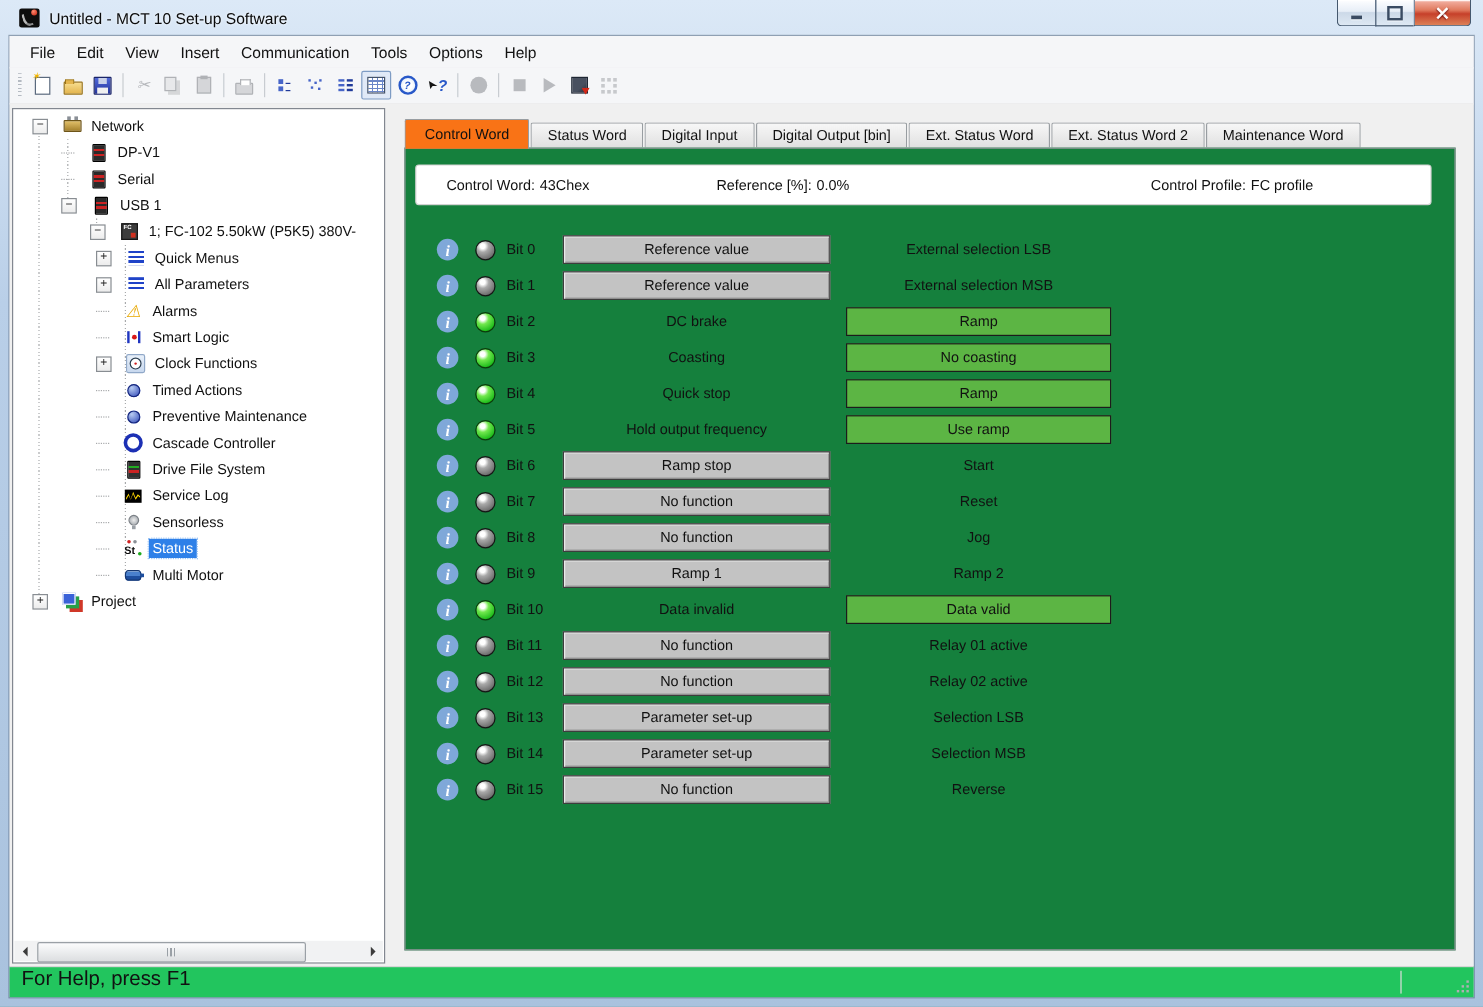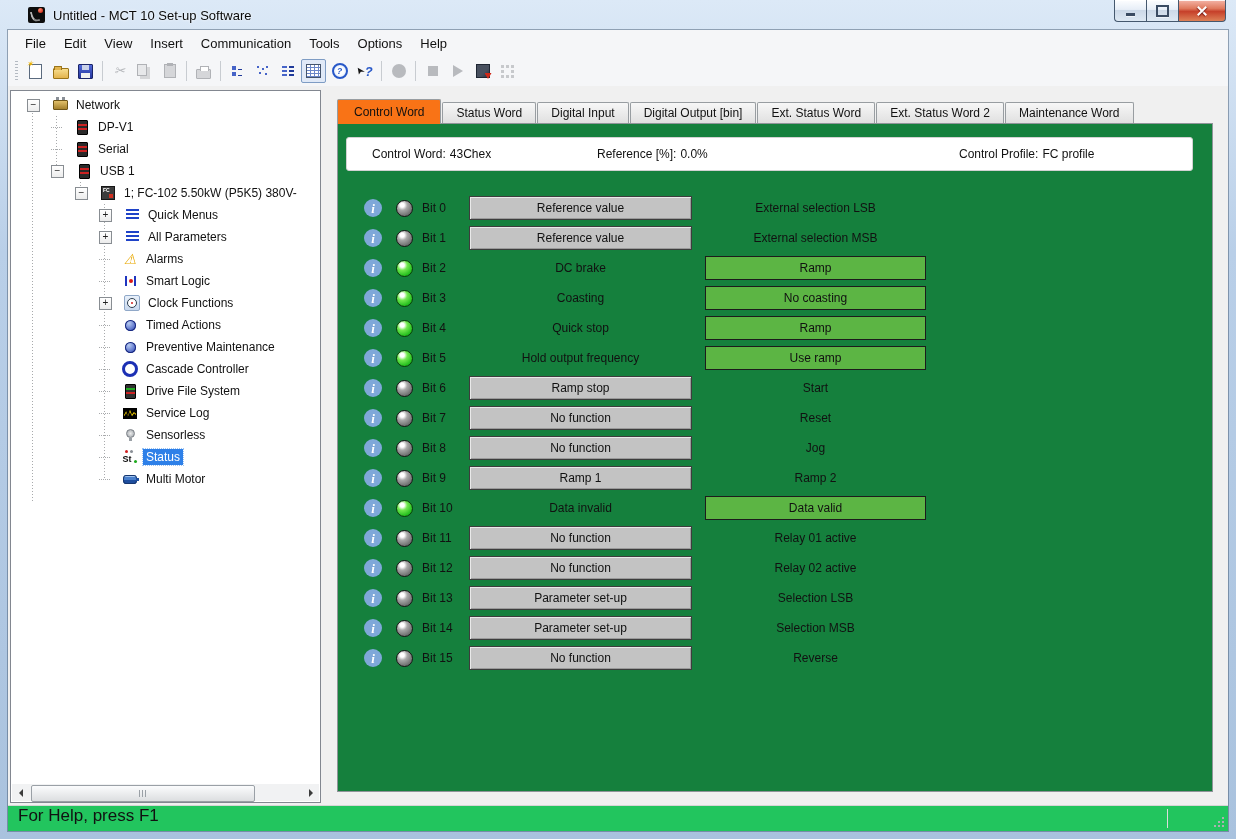--- a/index.html
+++ b/index.html
@@ -1,21 +1,21 @@
 <!DOCTYPE html>
 <html><head>
 <meta charset="utf-8">
 <style>
   html,body{margin:0;padding:0}
   body{width:1236px;height:839px;position:relative;overflow:hidden;
        font-family:"Liberation Sans",sans-serif;background:#9db8d6;font-size:12px;color:#111}
 
   
   .win{position:absolute;inset:0;background:linear-gradient(#dcE9f7,#b9cfe8 30%,#a9c2de);}
-  .titlebar{position:absolute;left:16px;top:0;right:0;height:30px;display:flex;align-items:center;padding-left:12px}
+  .titlebar{position:absolute;left:4px;top:0;right:0;height:30px;display:flex;align-items:center;padding-left:12px}
   .appicon{width:17px;height:16px;background:#0d0d0d;border-radius:2px;position:relative;flex:none}
   .appicon::before{content:"";position:absolute;left:10px;top:1px;width:5px;height:5px;border-radius:50%;
        background:radial-gradient(circle at 35% 30%,#ff8a70,#c01a08)}
   .appicon::after{content:"";position:absolute;left:3px;top:4px;width:6px;height:9px;
        border-left:2px solid #b8b8b8;border-bottom:2px solid #8a8a8a;border-radius:0 0 0 70%;transform:rotate(-14deg)}
   .title-text{margin-left:8px;font-size:13px;color:#0a0a0a;text-shadow:0 0 3px #fff}
 
   .winbtns{position:absolute;top:0;right:10px;display:flex}
   .wbtn{width:31px;height:21px;border:1px solid #45586e;border-top:none;display:flex;align-items:center;justify-content:center;
         background:linear-gradient(#fdfeff,#e7eef7 45%,#ccd9e8 50%,#dde8f3);box-shadow:inset 0 1px 0 rgba(255,255,255,.85)}
@@ -90,21 +90,21 @@
   .main{position:absolute;left:0;right:0;top:56px;bottom:25px;background:#f0f0f0}
 
   
   .treepanel{position:absolute;left:2px;top:4px;width:309px;bottom:3px;background:#fff;border:1px solid #828790}
   .tree{position:absolute;left:1px;right:1px;top:1px;bottom:18px;overflow:hidden;padding-top:2px}
   .vline{position:absolute;width:1px;background:repeating-linear-gradient(to bottom,#a8aaac 0 1px,transparent 1px 3px)}
   .trow{display:flex;align-items:center;height:22px;white-space:nowrap;position:relative}
   .trow.lv0{padding-left:15px}
   .trow.lv1{padding-left:39px}
   .trow.lv2{padding-left:63px}
-  .trow.lv3{padding-left:87px}
+  .trow.lv3{padding-left:68px}
   .ebox{width:11px;height:11px;flex:none;margin-right:12px;border:1px solid #888d92;background:linear-gradient(#fff,#ececec);
         font:10px/9px "Liberation Sans",sans-serif;text-align:center;color:#222;position:relative;z-index:2}
   .ebox[data-expand="minus"]::before{content:"−"}
   .ebox[data-expand="plus"]::before{content:"+"}
   .ebox[data-expand="none"]{border:none;background:none}
   .ebox[data-expand="none"]::after{content:"";display:block;margin-top:5px;border-top:1px dotted #a8aaac}
   .ti{width:16px;height:16px;margin-right:5px;flex:none;display:flex;align-items:center;justify-content:center;position:relative}
   .tlabel{font-size:12px;padding:1px 3px}
   .tlabel[data-selected="true"]{background:#2e80e8;color:#fff;outline:1px dotted #9cc4f4}
 
@@ -419,20 +419,27 @@
               </span>
             <span class="tlabel" data-selected="true">Status</span>
           </div>
           <div class="trow lv3">
             <span class="ebox" data-expand="none"></span>
             <span class="ti" data-icon="multi-motor">
                 <i></i>
               </span>
             <span class="tlabel" data-selected="false">Multi Motor</span>
           </div>
+          <div class="trow lv0">
+            <span class="ebox" data-expand="plus"></span>
+            <span class="ti" data-icon="project">
+                <i></i>
+              </span>
+            <span class="tlabel" data-selected="false">Project</span>
+          </div>
         </div>
 
         <div class="hscroll">
           <span class="harrow left"></span>
           <span class="hthumb"></span>
           <span class="harrow right"></span>
         </div>
       </div>
 
       <div class="tabarea">

